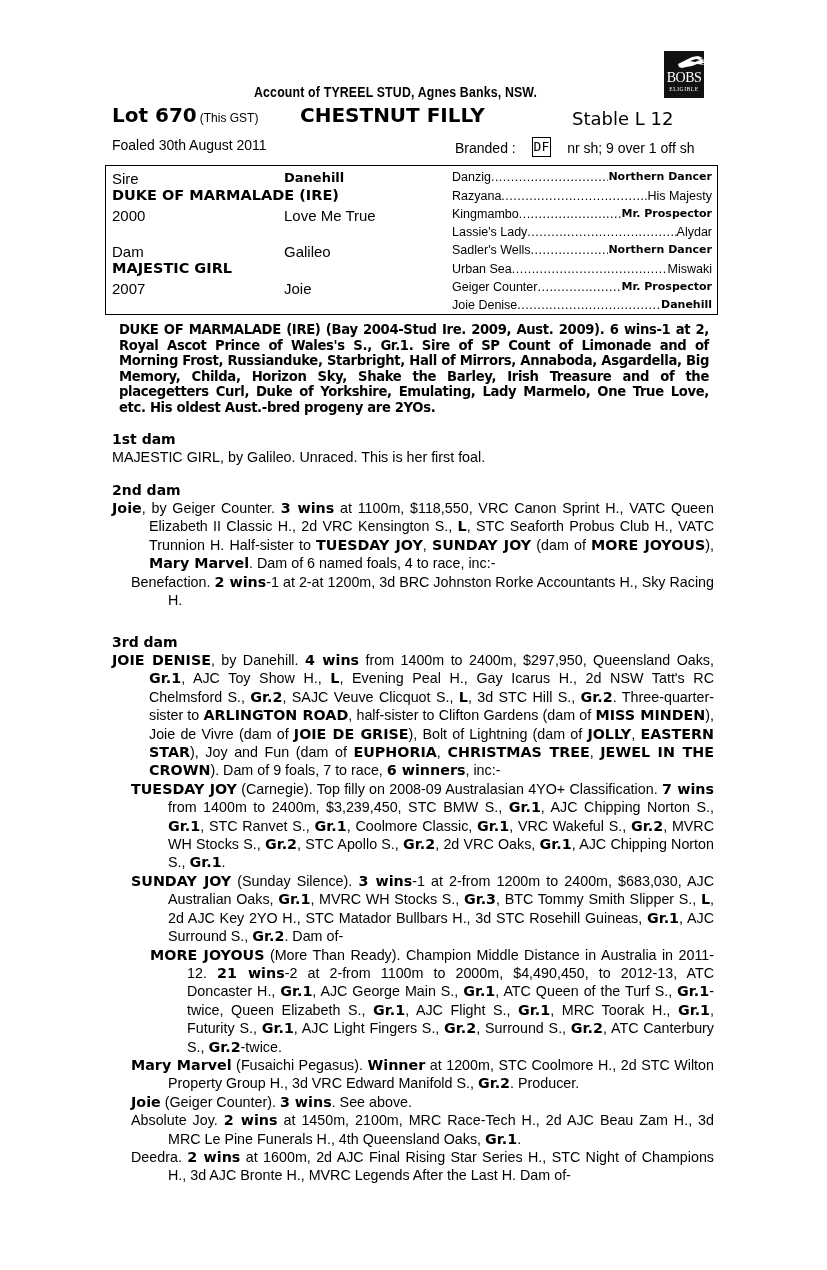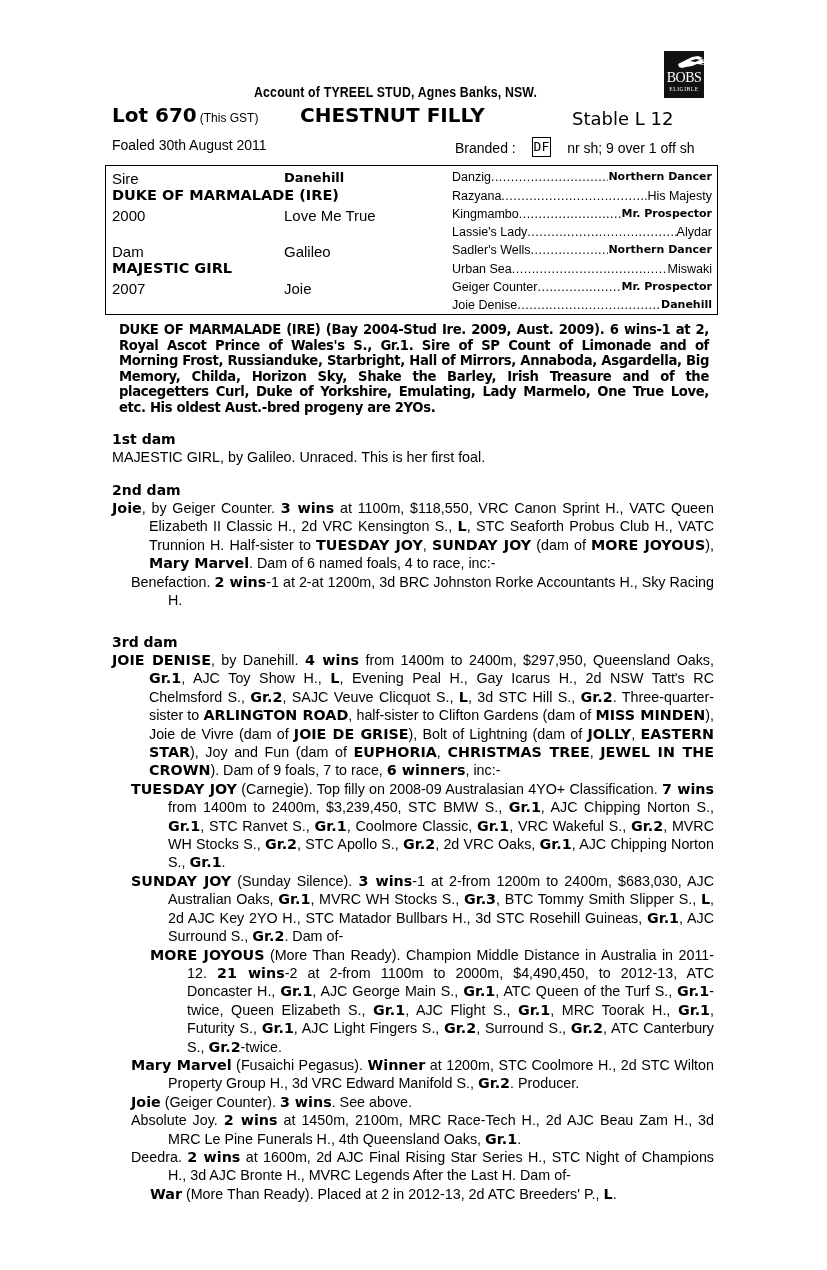--- a/index.html
+++ b/index.html
@@ -146,15 +146,14 @@
   <h3>3rd dam</h3>
   <div id="third-entries">
       <div class="entry last l0"><span class="hb">JOIE DENISE</span><span>, by Danehill. </span><span class="hb">4 wins</span><span> from 1400m to 2400m, $297,950, Queensland Oaks, </span><span class="hb">Gr.1</span><span>, AJC Toy Show H., </span><span class="hb">L</span><span>, Evening Peal H., Gay Icarus H., 2d NSW Tatt's RC Chelmsford S., </span><span class="hb">Gr.2</span><span>, SAJC Veuve Clicquot S., </span><span class="hb">L</span><span>, 3d STC Hill S., </span><span class="hb">Gr.2</span><span>. Three-quarter-sister to </span><span class="hb">ARLINGTON ROAD</span><span>, half-sister to Clifton Gardens (dam of </span><span class="hb">MISS MINDEN</span><span>), Joie de Vivre (dam of </span><span class="hb">JOIE DE GRISE</span><span>), Bolt of Lightning (dam of </span><span class="hb">JOLLY</span><span>, </span><span class="hb">EASTERN STAR</span><span>), Joy and Fun (dam of </span><span class="hb">EUPHORIA</span><span>, </span><span class="hb">CHRISTMAS TREE</span><span>, </span><span class="hb">JEWEL IN THE CROWN</span><span>). Dam of 9 foals, 7 to race, </span><span class="hb">6 winners</span><span>, inc:-</span></div>
       <div class="entry last l1"><span class="hb">TUESDAY JOY</span><span> (Carnegie). Top filly on 2008-09 Australasian 4YO+ Classification. </span><span class="hb">7 wins</span><span> from 1400m to 2400m, $3,239,450, STC BMW S., </span><span class="hb">Gr.1</span><span>, AJC Chipping Norton S., </span><span class="hb">Gr.1</span><span>, STC Ranvet S., </span><span class="hb">Gr.1</span><span>, Coolmore Classic, </span><span class="hb">Gr.1</span><span>, VRC Wakeful S., </span><span class="hb">Gr.2</span><span>, MVRC WH Stocks S., </span><span class="hb">Gr.2</span><span>, STC Apollo S., </span><span class="hb">Gr.2</span><span>, 2d VRC Oaks, </span><span class="hb">Gr.1</span><span>, AJC Chipping Norton S., </span><span class="hb">Gr.1</span><span>.</span></div>
       <div class="entry last l1"><span class="hb">SUNDAY JOY</span><span> (Sunday Silence). </span><span class="hb">3 wins</span><span>-1 at 2-from 1200m to 2400m, $683,030, AJC Australian Oaks, </span><span class="hb">Gr.1</span><span>, MVRC WH Stocks S., </span><span class="hb">Gr.3</span><span>, BTC Tommy Smith Slipper S., </span><span class="hb">L</span><span>, 2d AJC Key 2YO H., STC Matador Bullbars H., 3d STC Rosehill Guineas, </span><span class="hb">Gr.1</span><span>, AJC Surround S., </span><span class="hb">Gr.2</span><span>. Dam of-</span></div>
       <div class="entry last l2"><span class="hb">MORE JOYOUS</span><span> (More Than Ready). Champion Middle Distance in Australia in 2011-12. </span><span class="hb">21 wins</span><span>-2 at 2-from 1100m to 2000m, $4,490,450, to 2012-13, ATC Doncaster H., </span><span class="hb">Gr.1</span><span>, AJC George Main S., </span><span class="hb">Gr.1</span><span>, ATC Queen of the Turf S., </span><span class="hb">Gr.1</span><span>-twice, Queen Elizabeth S., </span><span class="hb">Gr.1</span><span>, AJC Flight S., </span><span class="hb">Gr.1</span><span>, MRC Toorak H., </span><span class="hb">Gr.1</span><span>, Futurity S., </span><span class="hb">Gr.1</span><span>, AJC Light Fingers S., </span><span class="hb">Gr.2</span><span>, Surround S., </span><span class="hb">Gr.2</span><span>, ATC Canterbury S., </span><span class="hb">Gr.2</span><span>-twice.</span></div>
       <div class="entry last l1"><span class="hb">Mary Marvel</span><span> (Fusaichi Pegasus). </span><span class="hb">Winner</span><span> at 1200m, STC Coolmore H., 2d STC Wilton Property Group H., 3d VRC Edward Manifold S., </span><span class="hb">Gr.2</span><span>. Producer.</span></div>
       <div class="entry last l1"><span class="hb">Joie</span><span> (Geiger Counter). </span><span class="hb">3 wins</span><span>. See above.</span></div>
       <div class="entry last l1"><span>Absolute Joy. </span><span class="hb">2 wins</span><span> at 1450m, 2100m, MRC Race-Tech H., 2d AJC Beau Zam H., 3d MRC Le Pine Funerals H., 4th Queensland Oaks, </span><span class="hb">Gr.1</span><span>.</span></div>
       <div class="entry last l1"><span>Deedra. </span><span class="hb">2 wins</span><span> at 1600m, 2d AJC Final Rising Star Series H., STC Night of Champions H., 3d AJC Bronte H., MVRC Legends After the Last H. Dam of-</span></div>
-      <div class="entry last l2"><span class="hb">War</span><span> (More Than Ready). Placed at 2 in 2012-13, 2d ATC Breeders' P., </span><span class="hb">L</span><span>.</span></div>
     </div>
 </div>
 
 </body></html>

